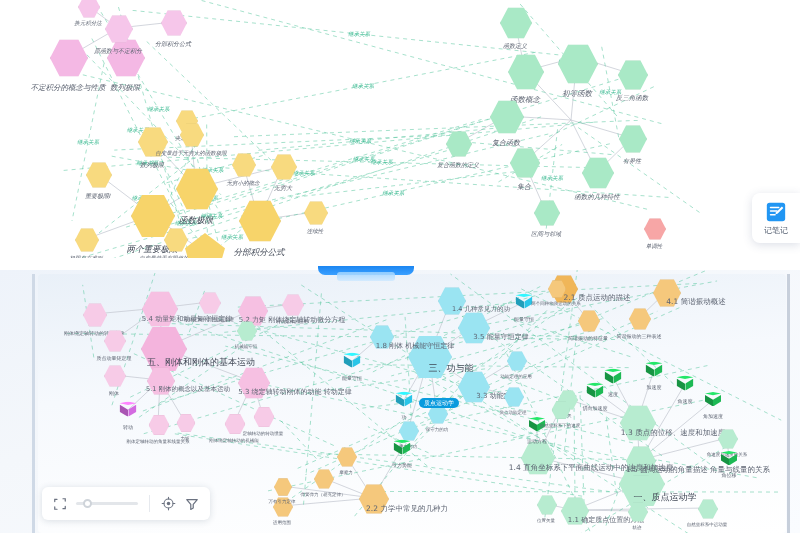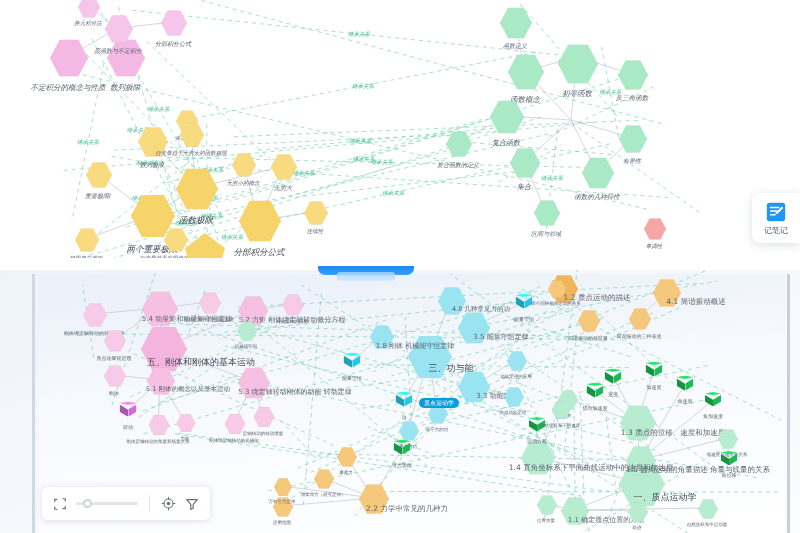--- a/index.html
+++ b/index.html
@@ -496,21 +496,21 @@
         <div class="node" style="left: 473px; top: 57px; width: 30px; height: 30px;">
           <span class="hex" style="display:block;width:30px;height:30px;background:#9ae4f2;border:1px solid rgba(0,0,0,.06)"></span>
           <span class="lbl" style="font-size: 7px; color: rgb(93, 100, 114); top: 20px; margin-left: 28px;">3.5 能量守恒定律</span>
         </div>
         <div class="node" style="left: 473px; top: 116px; width: 30px; height: 30px;">
           <span class="hex" style="display:block;width:30px;height:30px;background:#9ae4f2;border:1px solid rgba(0,0,0,.06)"></span>
           <span class="lbl" style="font-size: 7px; color: rgb(93, 100, 114); top: 20px; margin-left: 24px;">3.3 动能定理</span>
         </div>
         <div class="node" style="left: 451px; top: 30px; width: 26px; height: 26px;">
           <span class="hex" style="display:block;width:26px;height:26px;background:#9ae4f2;border:1px solid rgba(0,0,0,.06)"></span>
-          <span class="lbl" style="font-size: 6.5px; color: rgb(93, 100, 114); top: 18px; margin-left: 30px;">4.8 几种常见力的功</span>
+          <span class="lbl" style="font-size: 6.5px; color: rgb(93, 100, 114); top: 18px; margin-left: 30px;">1.4 几种常见力的功</span>
         </div>
         <div class="node" style="left: 524px; top: 32px; width: 17px; height: 17px;">
           <span class="cube" style="display:block;width:17px;height:17px">
             <span class="top" style="background:#29c5e8;filter:brightness(1.25)"></span>
             <span class="lft" style="background:#29c5e8;filter:brightness(.8)"></span>
             <span class="rgt" style="background:#29c5e8"></span>
           </span>
           <span class="lbl" style="font-size: 5px; color: rgb(93, 100, 114); top: 21.5px; margin-left: 0px;">能量守恒</span>
         </div>
         <div class="node" style="left: 516px; top: 90px; width: 18px; height: 18px;">
@@ -552,21 +552,21 @@
         <div class="node" style="left: 537px; top: 187px; width: 32px; height: 32px;">
           <span class="hex" style="display:block;width:32px;height:32px;background:#b7ecd0;border:1px solid rgba(0,0,0,.06)"></span>
           <span class="lbl" style="font-size: 7.5px; color: rgb(93, 100, 114); top: 22px; margin-left: 54px;">1.4 直角坐标系下平面曲线运动中的速度和加速度</span>
         </div>
         <div class="node" style="left: 574px; top: 240px; width: 26px; height: 26px;">
           <span class="hex" style="display:block;width:26px;height:26px;background:#b7ecd0;border:1px solid rgba(0,0,0,.06)"></span>
           <span class="lbl" style="font-size: 7px; color: rgb(93, 100, 114); top: 18px; margin-left: 32px;">1.1 确定质点位置的方法</span>
         </div>
         <div class="node" style="left: 563px; top: 18px; width: 26px; height: 26px;">
           <span class="hex" style="display:block;width:26px;height:26px;background:#f0b659;border:1px solid rgba(0,0,0,.06)"></span>
-          <span class="lbl" style="font-size: 7.5px; color: rgb(93, 100, 114); top: 18px; margin-left: 34px;">1.2 质点运动的描述</span>
+          <span class="lbl" style="font-size: 7.5px; color: rgb(93, 100, 114); top: 18px; margin-left: 34px;">2.1 质点运动的描述</span>
         </div>
         <div class="node" style="left: 666px; top: 22px; width: 26px; height: 26px;">
           <span class="hex" style="display:block;width:26px;height:26px;background:#f5c87c;border:1px solid rgba(0,0,0,.06)"></span>
           <span class="lbl" style="font-size: 7.5px; color: rgb(93, 100, 114); top: 18px; margin-left: 30px;">4.1 简谐振动概述</span>
         </div>
         <div class="node" style="left: 588px; top: 50px; width: 20px; height: 20px;">
           <span class="hex" style="display:block;width:20px;height:20px;background:#f5c87c;border:1px solid rgba(0,0,0,.06)"></span>
           <span class="lbl" style="font-size: 5px; color: rgb(93, 100, 114); top: 25px; margin-left: 0px;">简谐振动的特征量</span>
         </div>
         <div class="node" style="left: 639px; top: 48px; width: 20px; height: 20px;">

